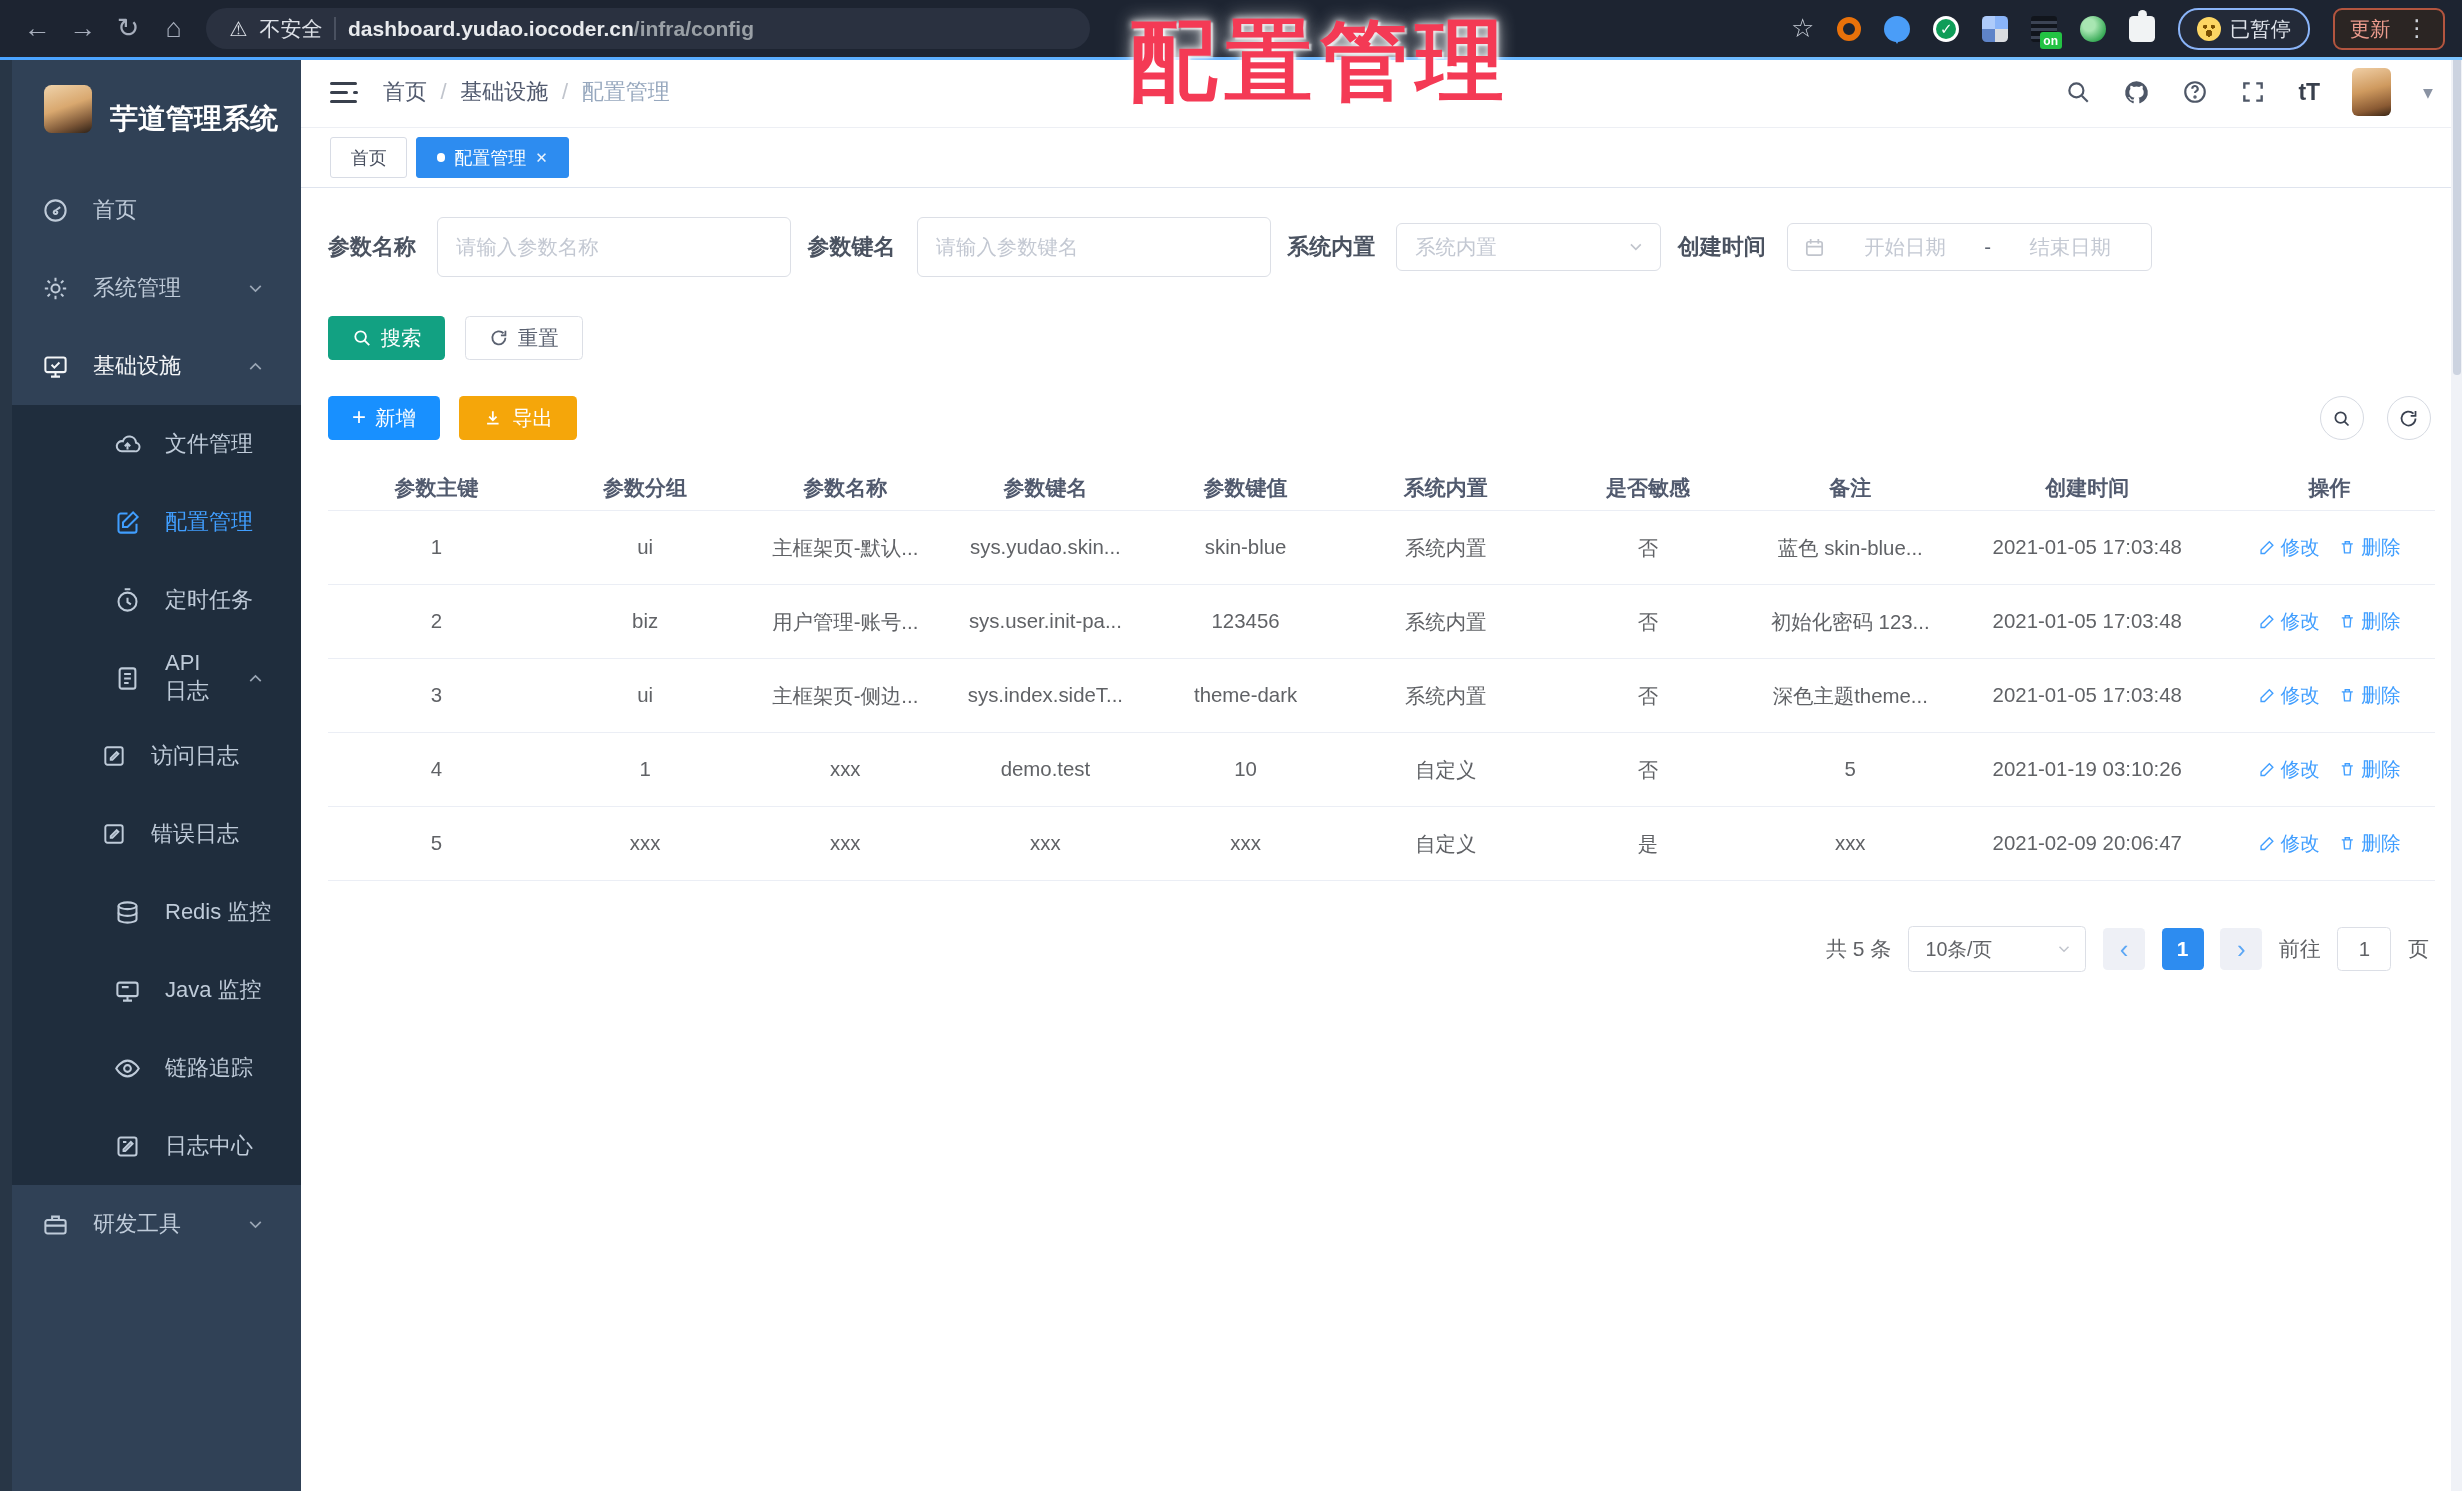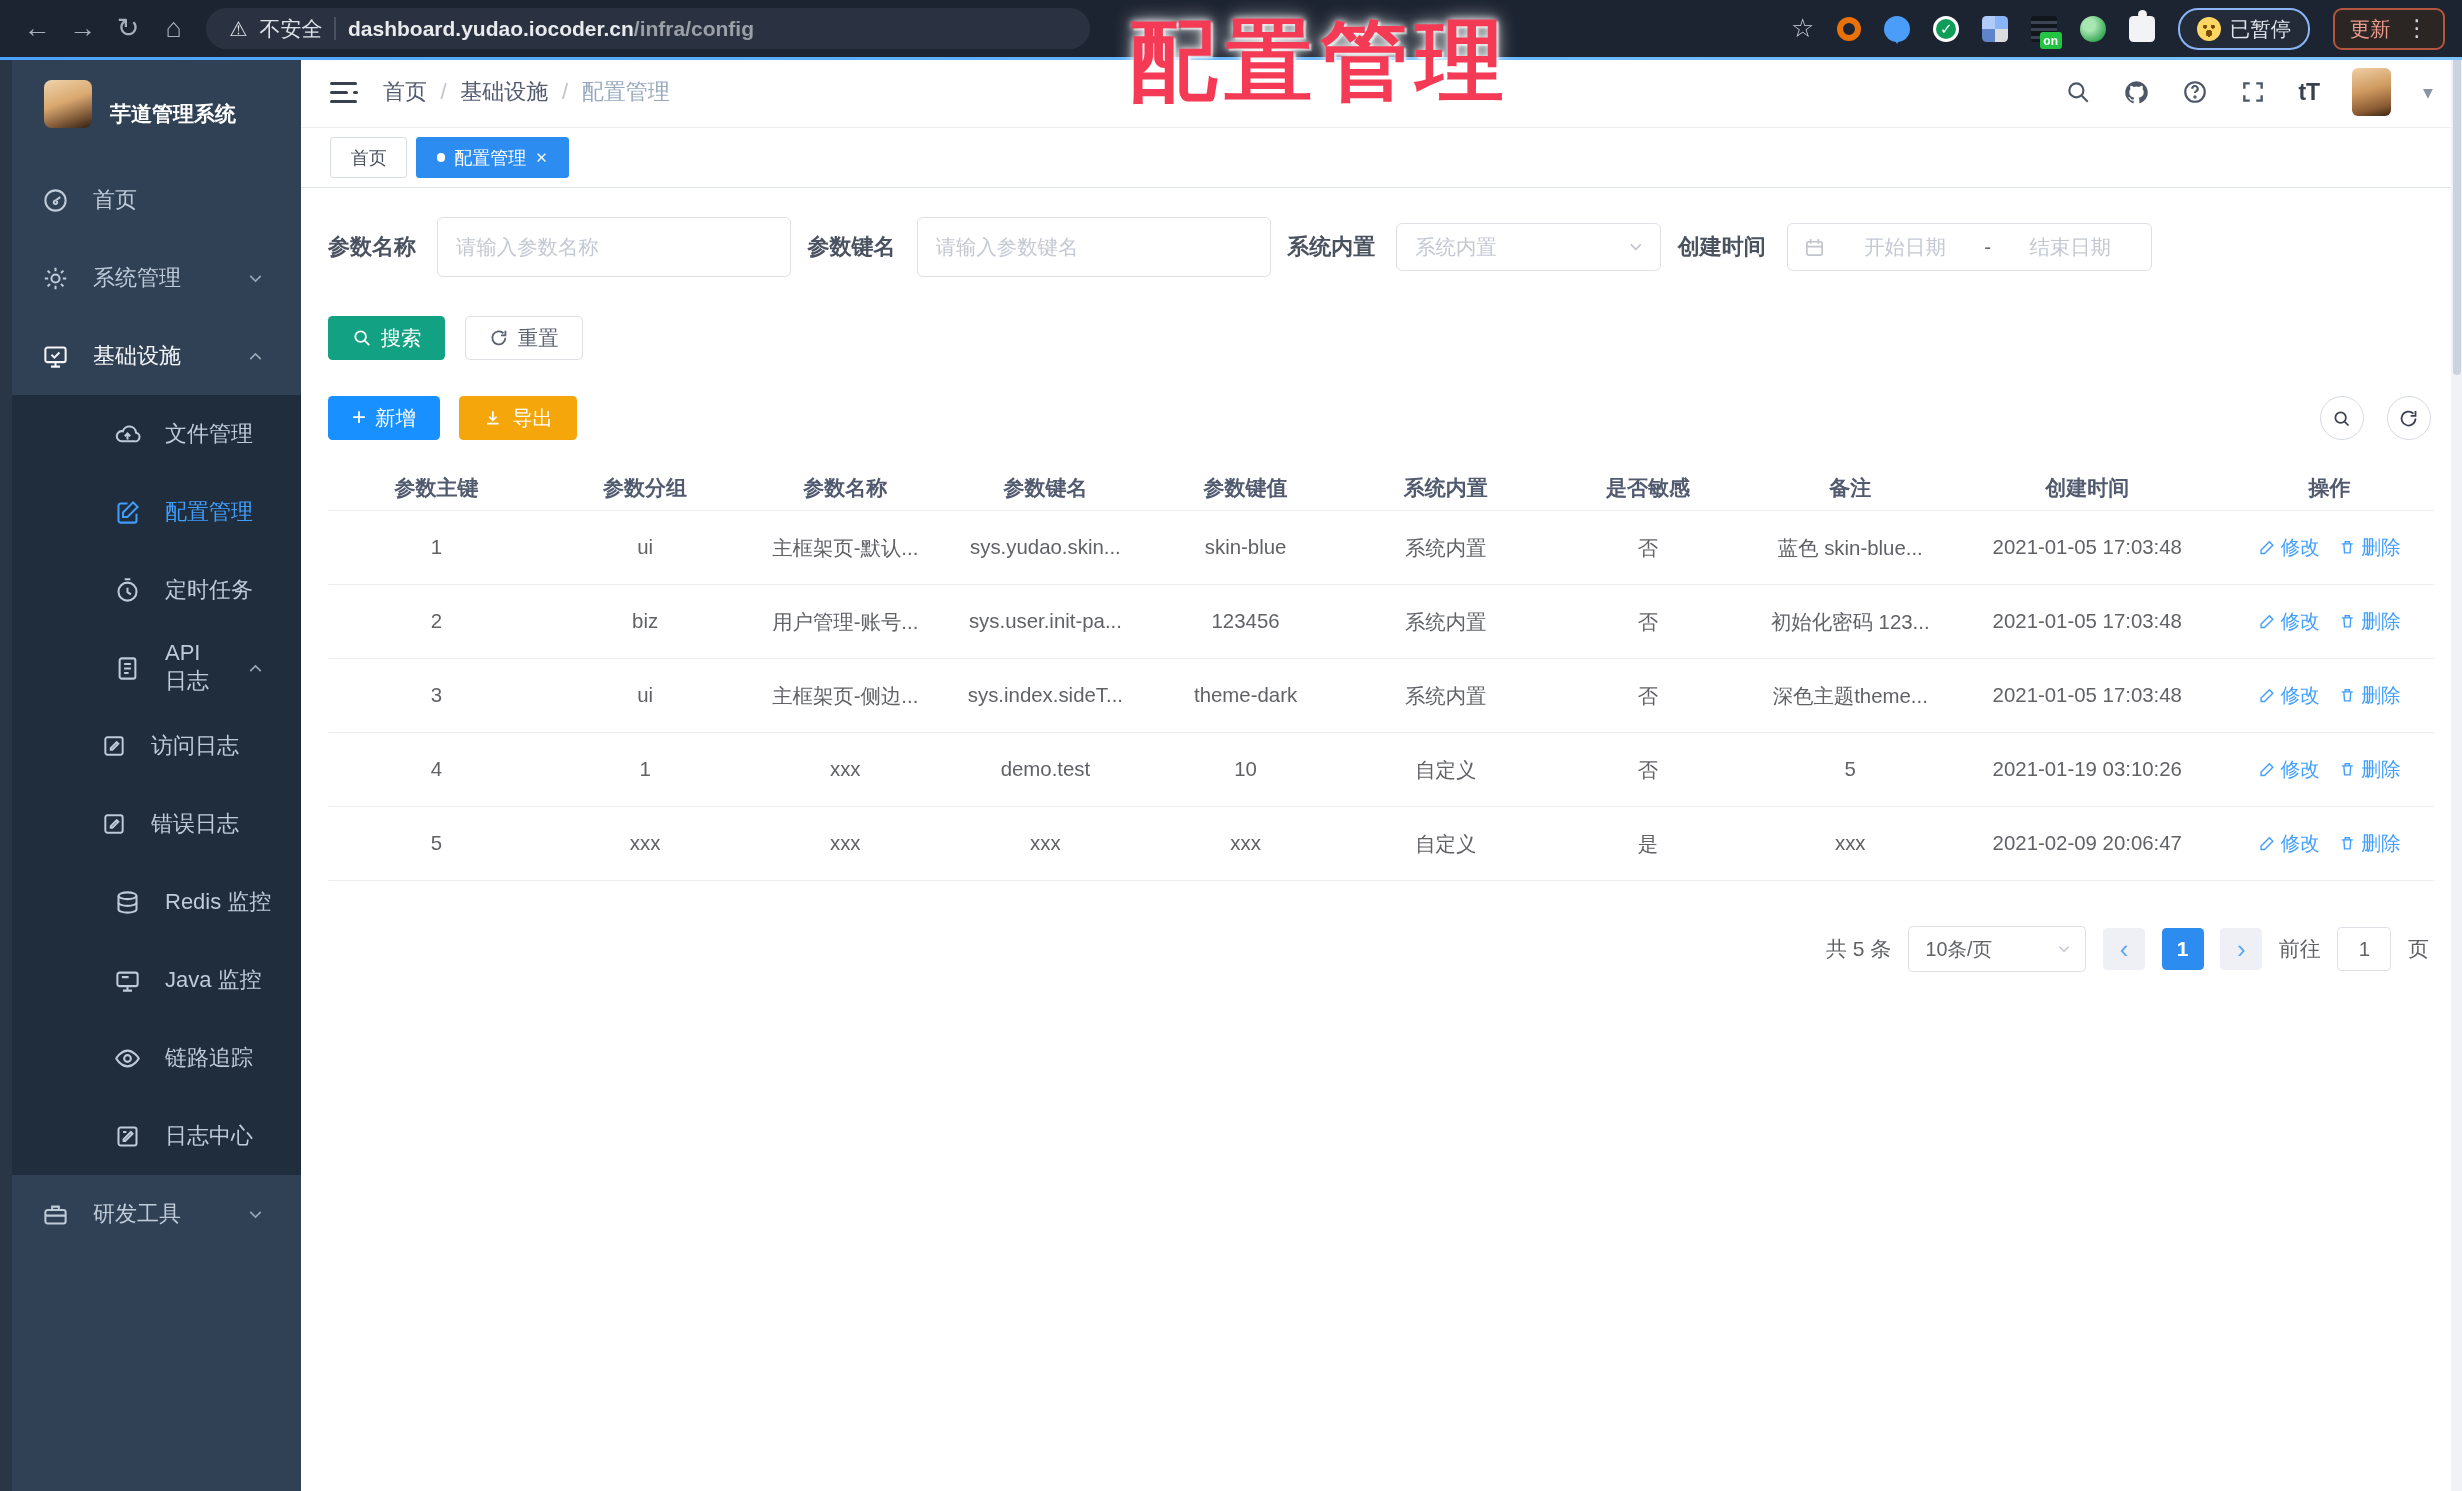--- a/index.html
+++ b/index.html
@@ -45,21 +45,21 @@
 
   
   .app{display:flex;height:1434px;position:relative;}
 
   
   .sidebar{width:301px;background:#304156;color:#bfcbd9;position:relative;flex:0 0 auto;display:flex;flex-direction:column;}
   .sidebar::before{content:"";position:absolute;left:0;top:0;bottom:0;width:12px;background:#283646;}
   .logo-row{display:flex;align-items:center;gap:18px;padding:23px 0 12px 44px;}
   .logo-img{width:48px;height:48px;border-radius:7.6px;flex:0 0 auto;
     background:linear-gradient(160deg,#efd3ab 0%,#d9a86f 45%,#7a5536 78%,#2c2016 100%);}
-  .logo-title{color:#fff;font-size:21px;font-weight:700;margin-top:20px;}
+  .logo-title{color:#fff;font-size:28px;font-weight:700;margin-top:20px;}
   .menu{flex:1;padding-top:21px;}
   .menu-item{height:78px;display:flex;align-items:center;column-gap:24px;cursor:pointer;font-size:22px;}
   .lvl1{padding-left:42px;}
   .lvl2{padding-left:114px;}
   .lvl3{padding-left:101px;}
   .menu-item svg{flex:0 0 auto;}
   .submenu{background:#1f2d3d;}
   .chev{margin-left:auto;margin-right:35px;color:#9aa6b5;display:flex;}
   .menu-item.active{color:#409eff;}
   .menu-item.parent-active{color:#f4f6f8;}

